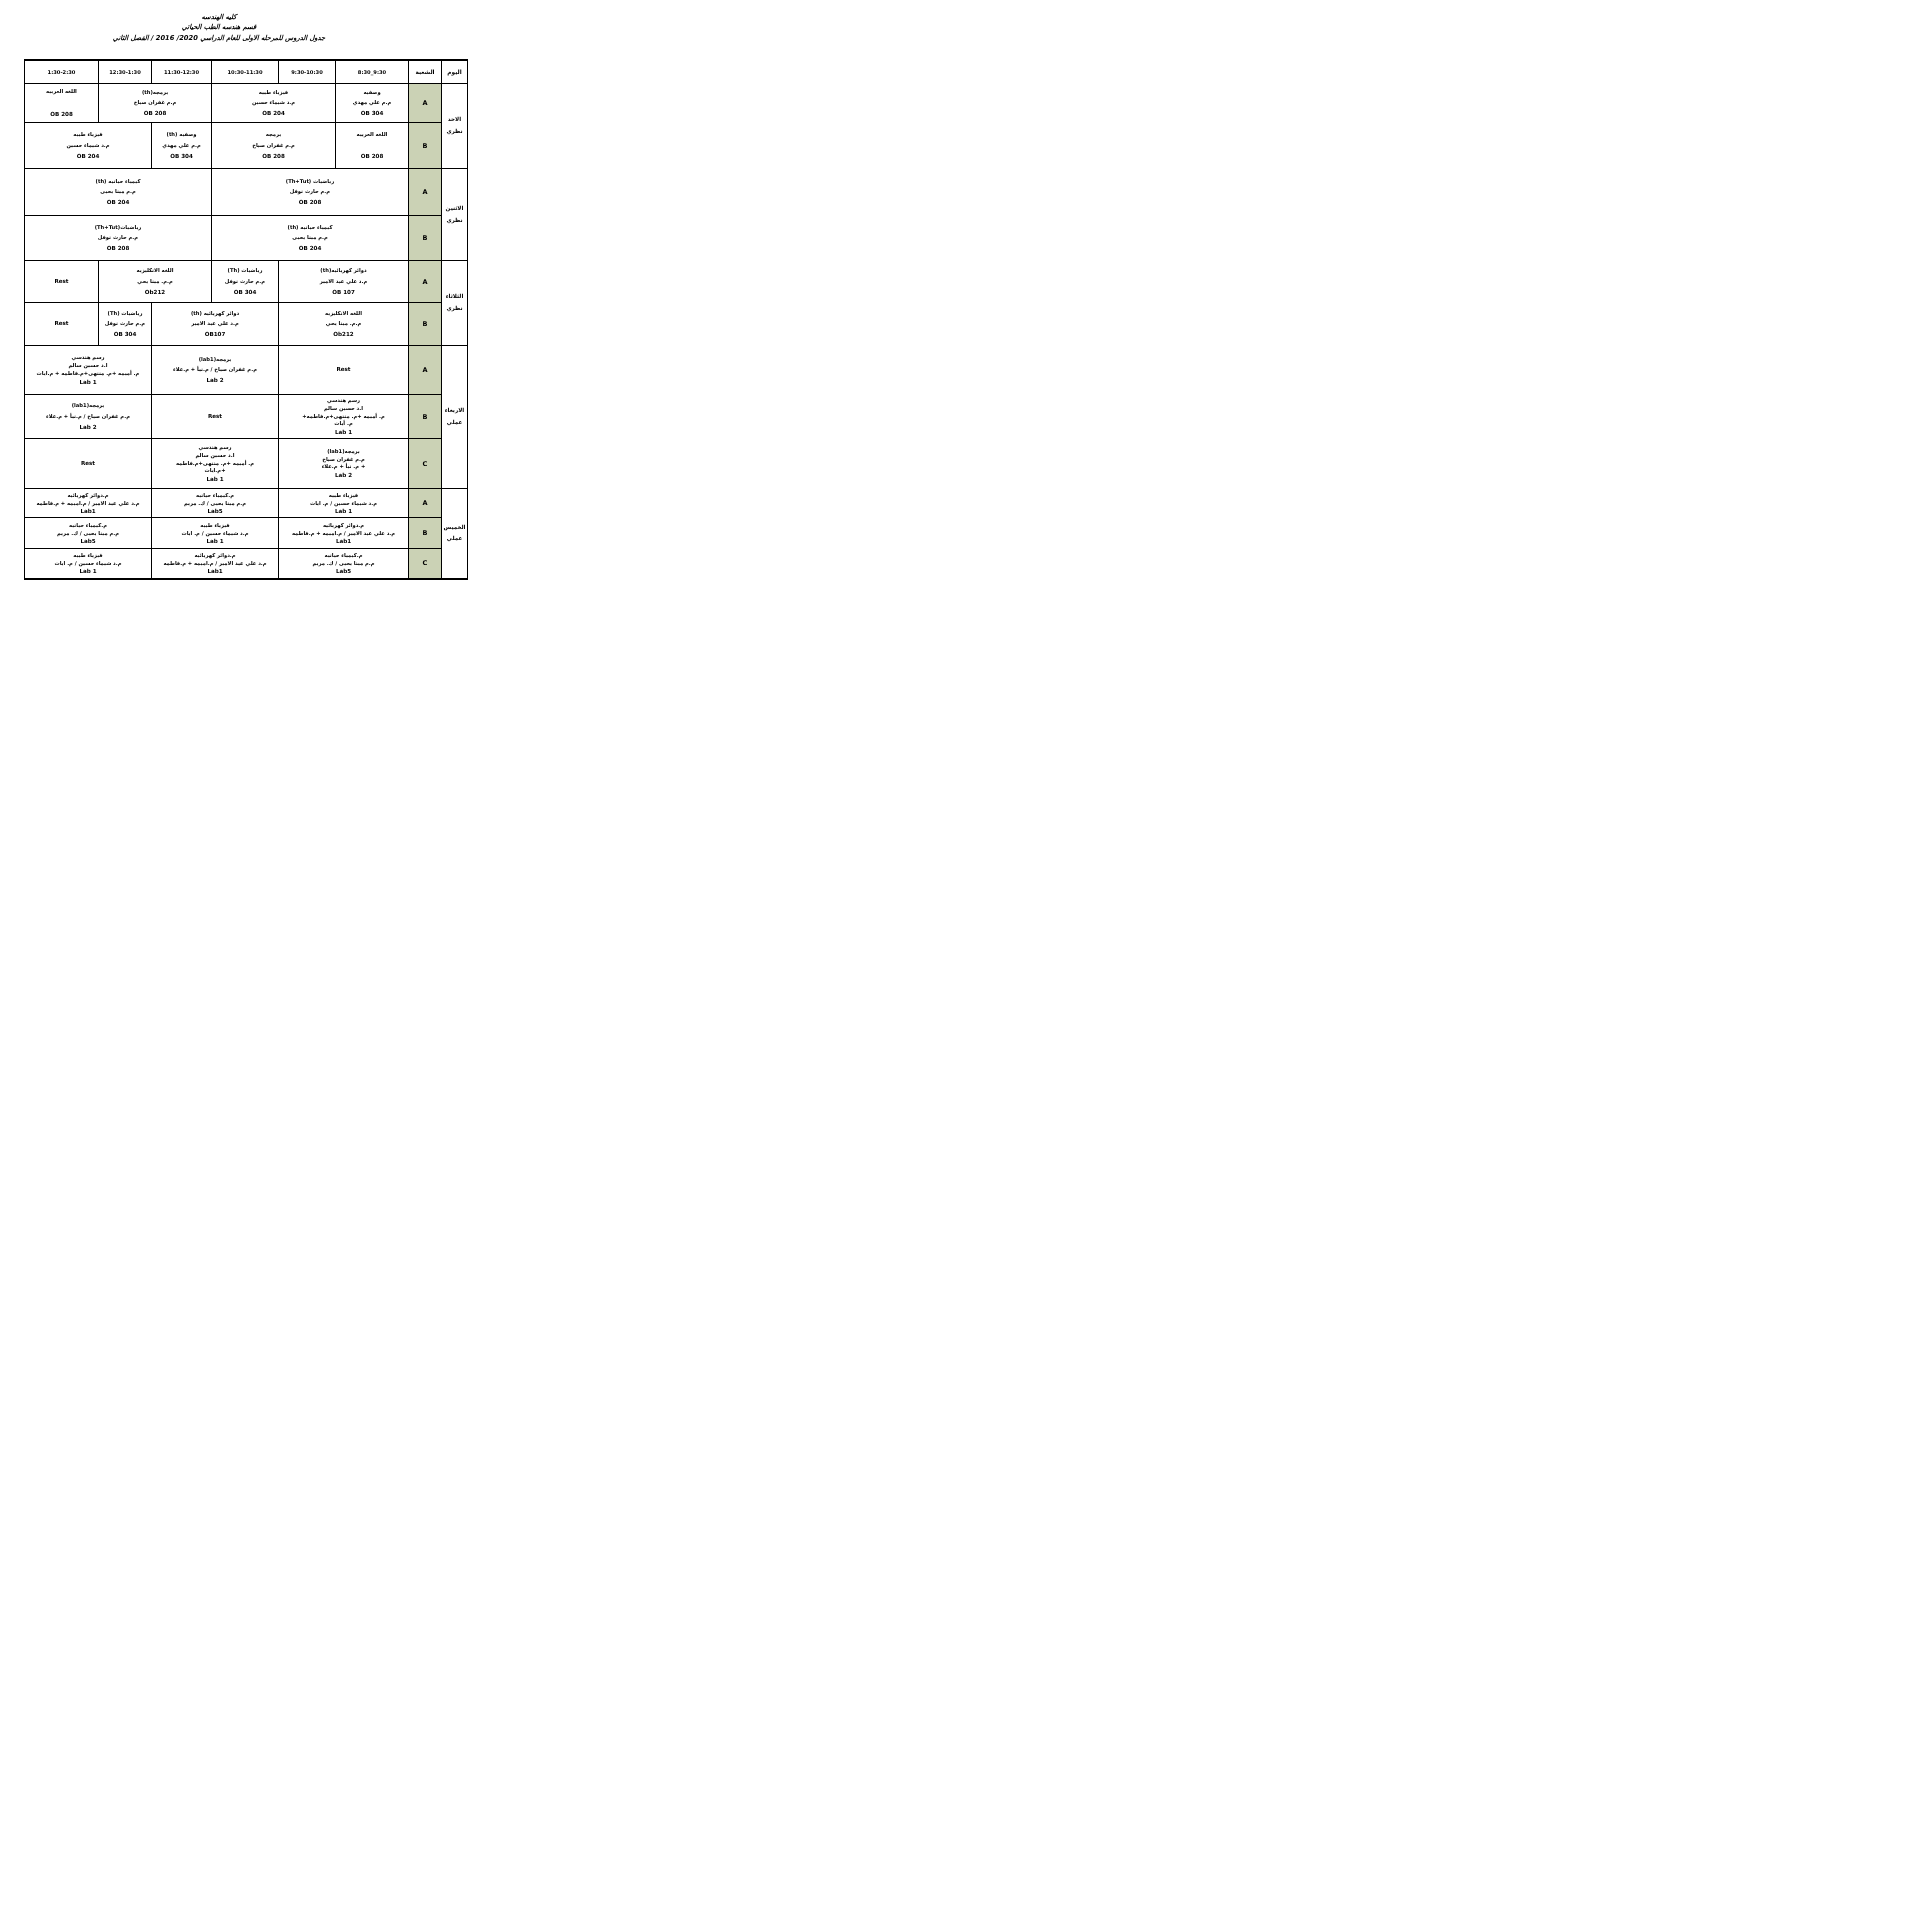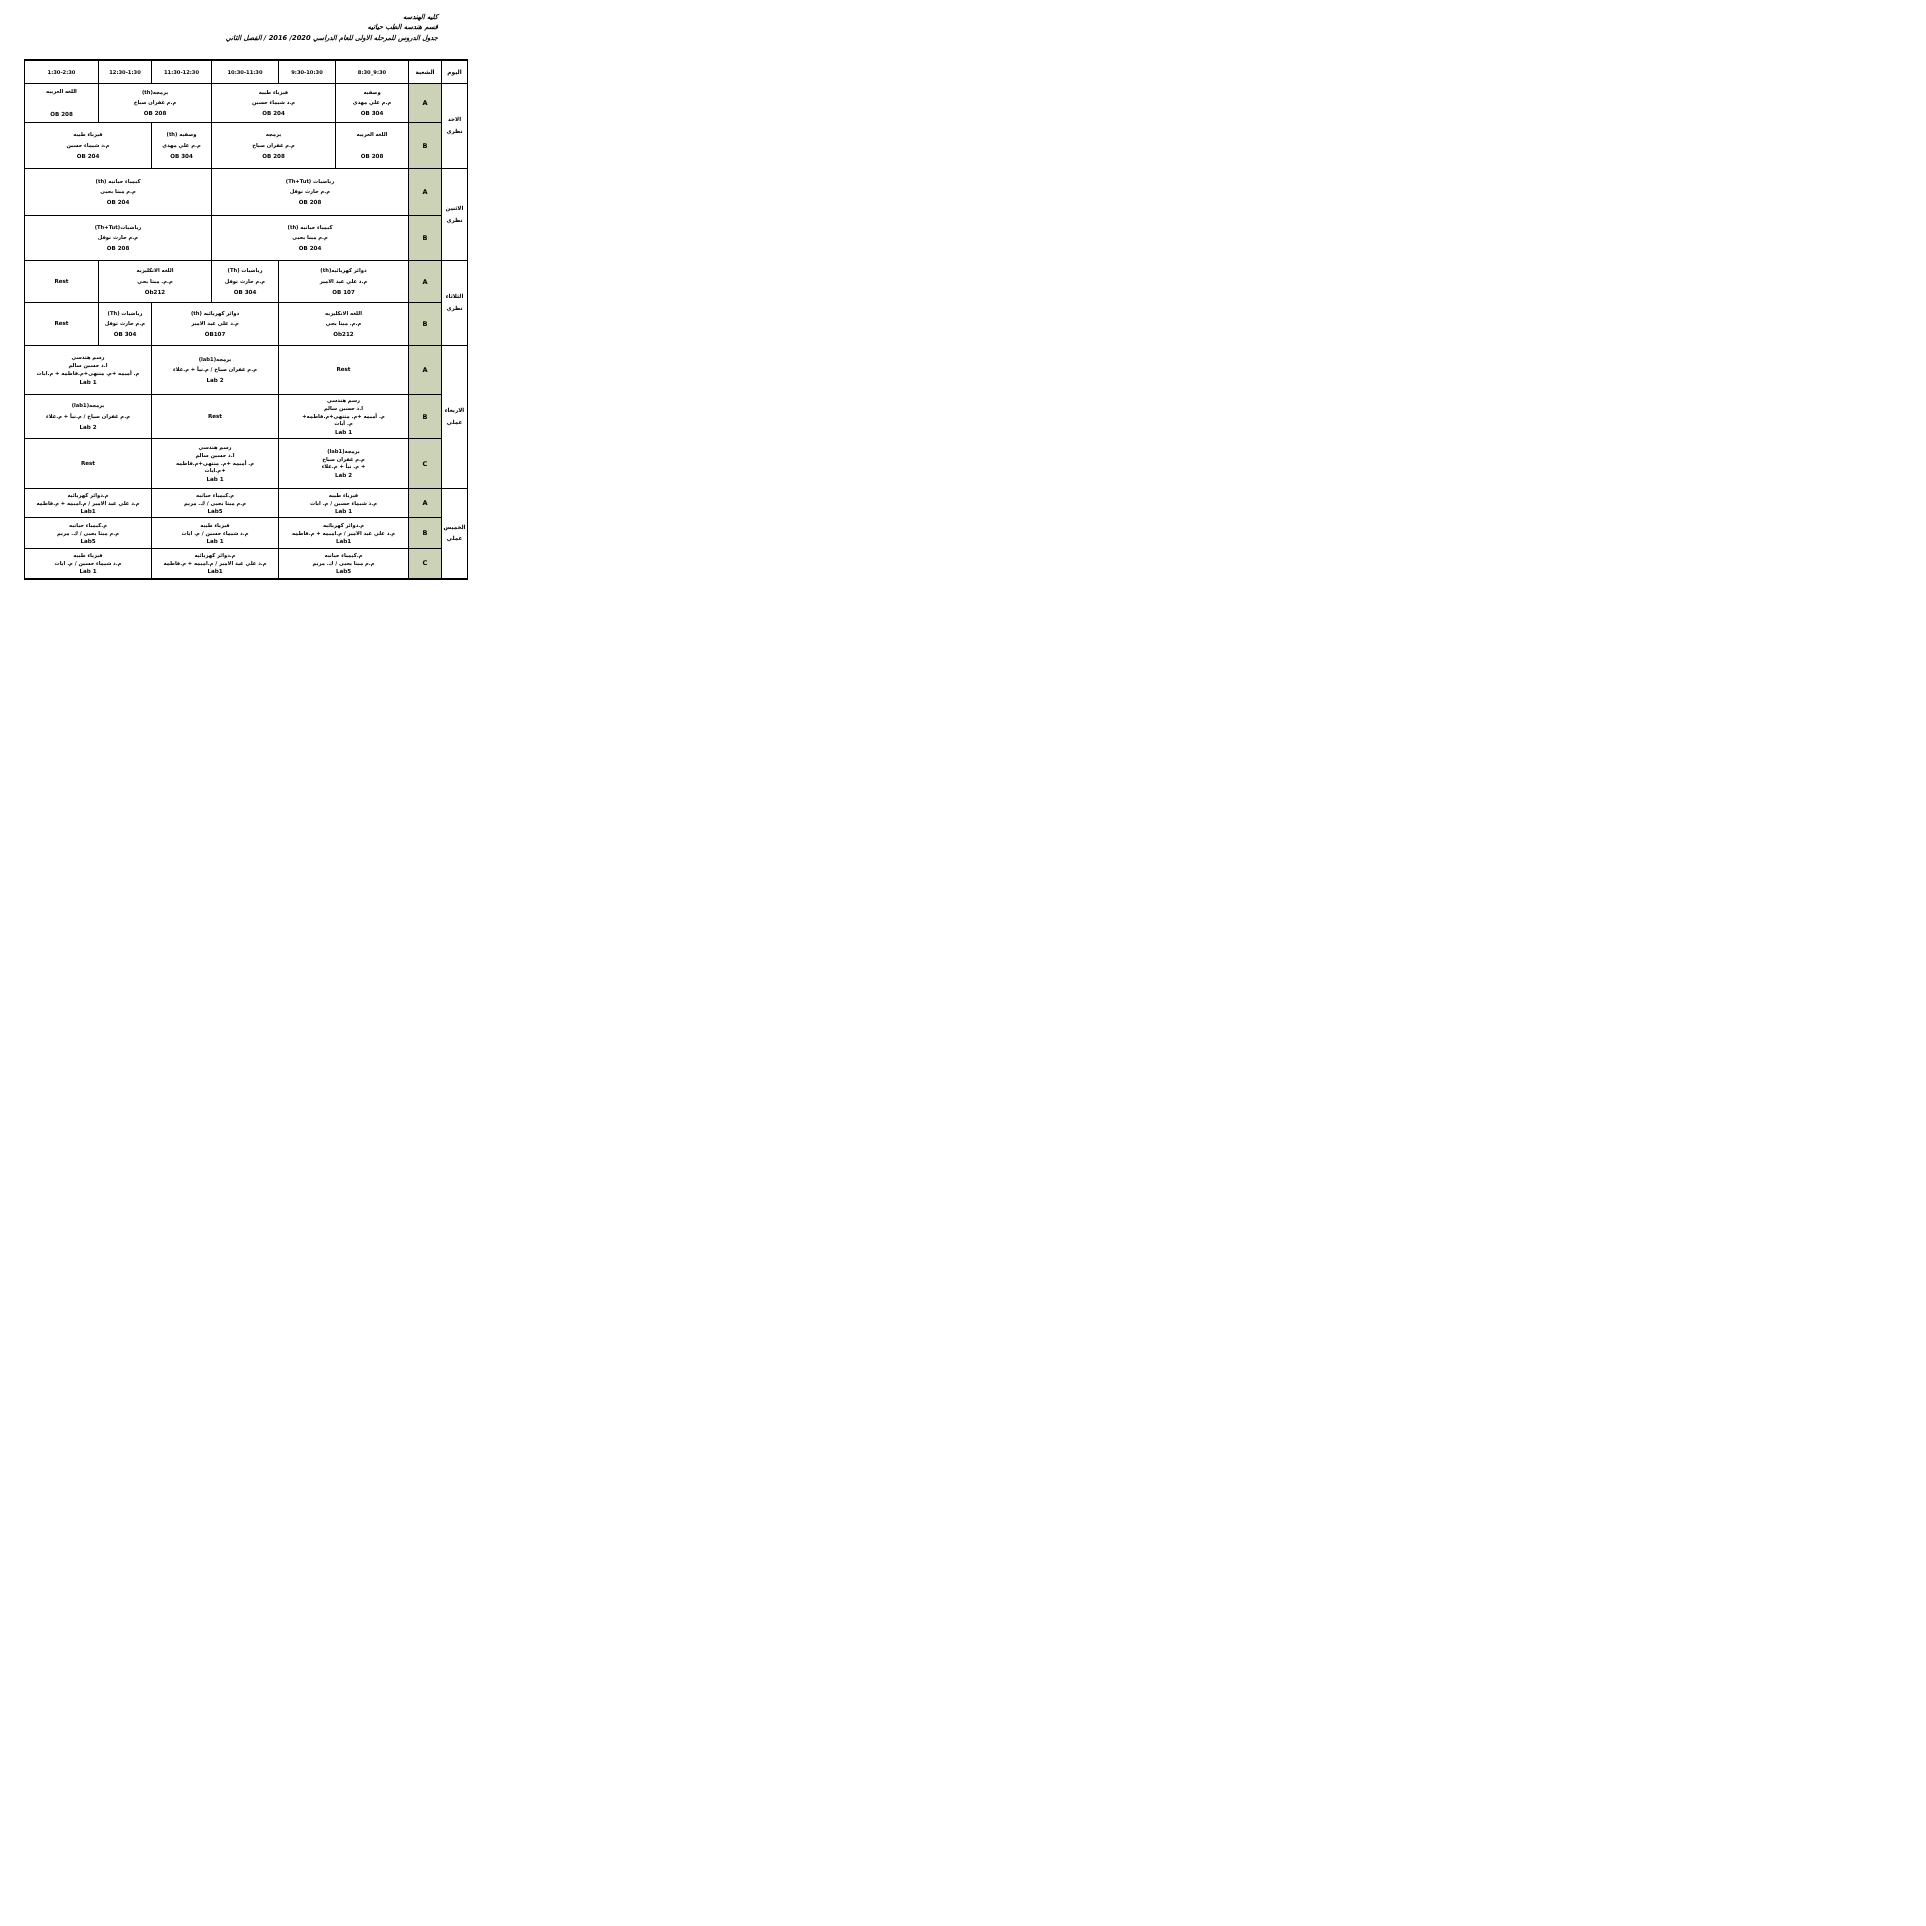--- a/index.html
+++ b/index.html
@@ -3,21 +3,21 @@
 <meta charset="utf-8">
 <style>
   html,body{margin:0;padding:0;background:#ffffff;}
   body{
     width:491px;height:636px;
     font-family:"DejaVu Sans", sans-serif;
     color:#000;
   }
   .title-block{
     direction:rtl;
-    text-align:right;
+    text-align:center;
     padding:11.6px 53px 0 0;
     font-weight:bold;
     font-style:italic;
     font-size:6.7px;
     line-height:1.62;
   }
   .title-line{white-space:nowrap;}
   table.timetable{
     border-collapse:collapse;
     table-layout:fixed;
@@ -77,21 +77,21 @@
   .ln.latin{font-size:5.6px;}
   td.tight .ln{line-height:1.5;}
   tr.compact .ln{line-height:1.55;}
   td.dayc .ln{line-height:2.1;}
 </style>
 </head>
 <body>
 
 <div class="title-block">
   <div class="title-line">كليه الهندسه</div>
-  <div class="title-line">قسم هندسه الطب حياتيه</div>
+  <div class="title-line">قسم هندسه الطب الحياتي</div>
   <div class="title-line">جدول الدروس للمرحله الاولى للعام الدراسي 2020/ 2016 / الفصل الثاني</div>
 </div>
 
 <table class="timetable">
   <colgroup>
     <col style="width:74px">
     <col style="width:53px">
     <col style="width:60px">
     <col style="width:67px">
     <col style="width:57px">

